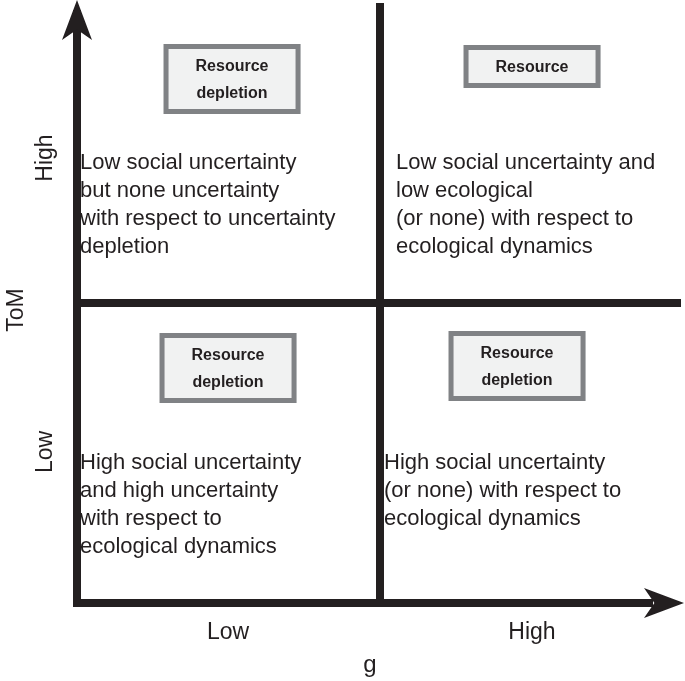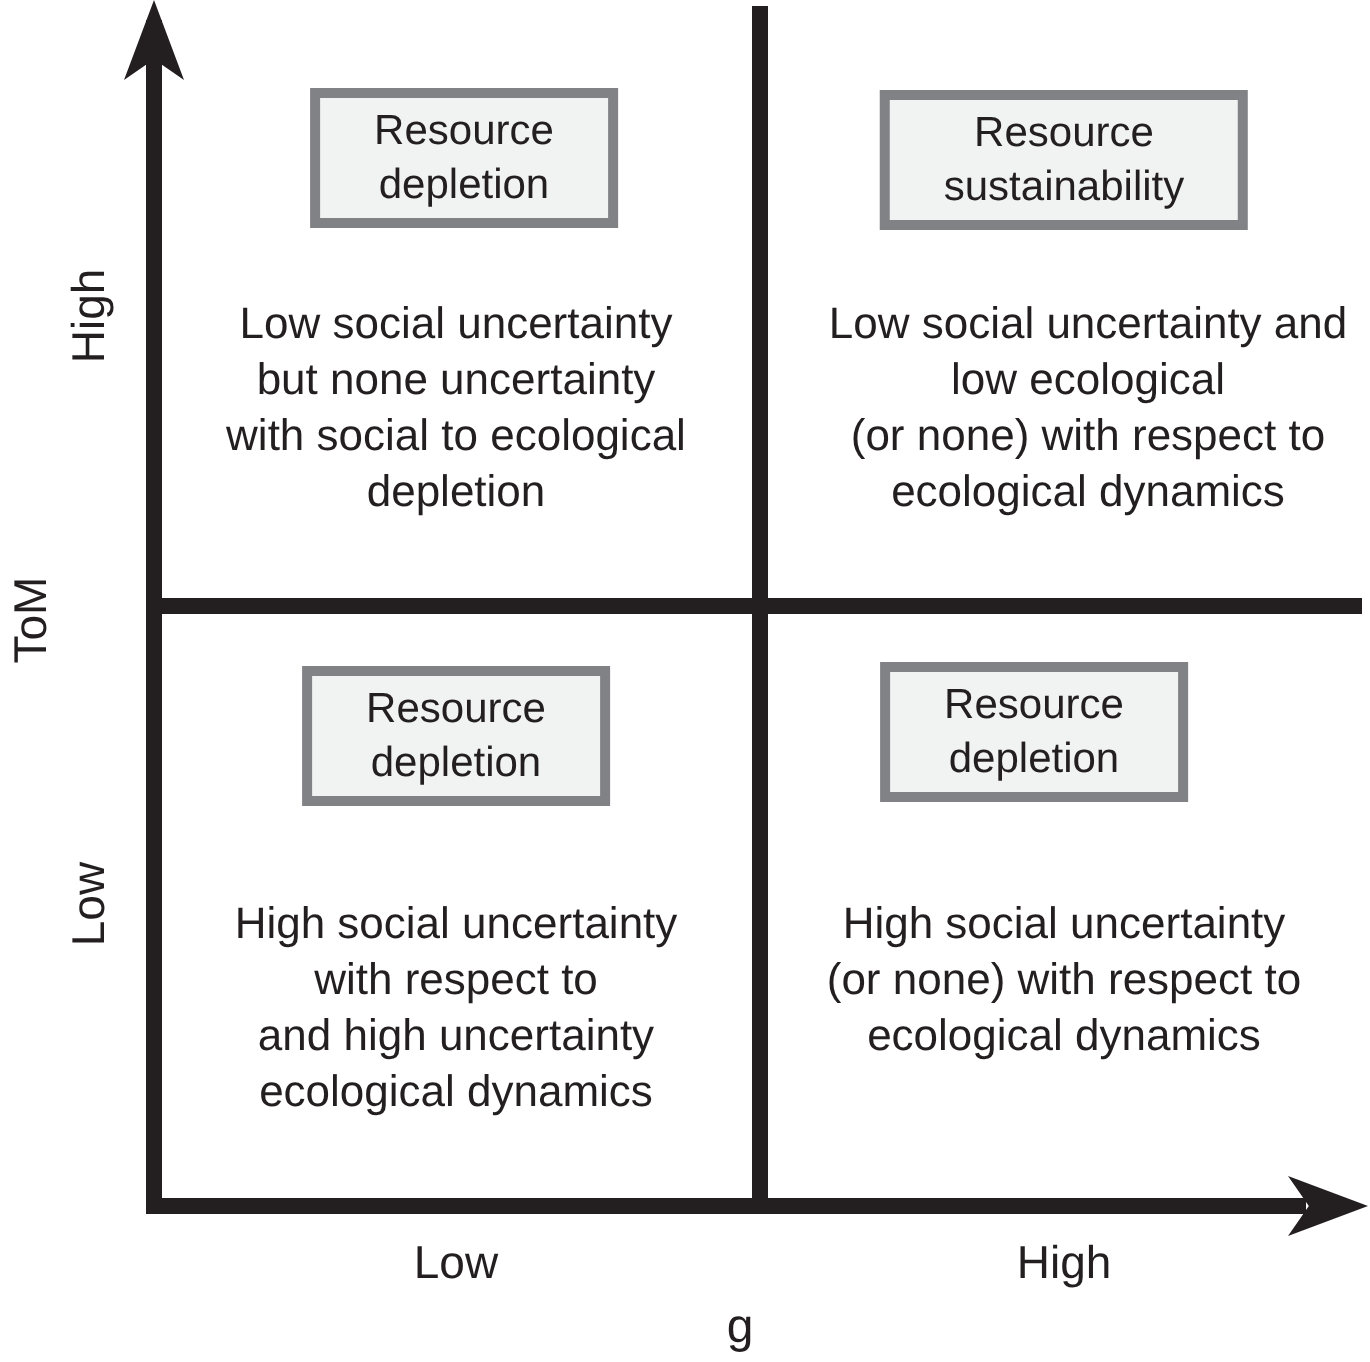--- a/index.html
+++ b/index.html
@@ -35,27 +35,28 @@
   .xlab{position:absolute;top:618px;width:296px;text-align:center;font-size:23px;}
   .xlab-low{left:80px;}
   .xlab-high{left:384px;}
   .xlab-title{position:absolute;left:340px;top:650px;width:60px;text-align:center;font-size:24px;}
   
   .q-box{
     position:absolute;transform:translateX(-50%);
     border:5px solid var(--box-border,#808285);
     background:var(--box-fill,#f1f2f2);
     padding:3px 27px;
-    text-align:center;font-size:21px;line-height:27px;
+    text-align:center;font-size:16px;line-height:27px;
     white-space:nowrap;
+    font-weight:bold;
   }
   .q-box span{display:block;}
   
   .q-text{
-    position:absolute;width:296px;text-align:center;
+    position:absolute;width:296px;text-align:left;
     font-size:22px;line-height:28px;
   }
   .q-text span{display:block;}
   .qt-tl{left:80px;top:148px;}
   .qt-tr{left:396px;top:148px;}
   .qt-bl{left:80px;top:448px;}
   .qt-br{left:384px;top:448px;}
   .qb-tl{left:232px;top:44px;}
   .qb-tr{left:532px;top:45px;}
   .qb-bl{left:228px;top:333px;}
@@ -81,43 +82,42 @@
   <div class="xlab xlab-high">High</div>
   <div class="xlab-title">g</div>
 
   <div class="q-box qb-tl">
     <span>Resource</span>
     <span>depletion</span>
   </div>
   <div class="q-text qt-tl">
     <span>Low social uncertainty</span>
     <span>but none uncertainty</span>
-    <span>with social to ecological</span>
+    <span>with respect to uncertainty</span>
     <span>depletion</span>
   </div>
 
   <div class="q-box qb-tr">
     <span>Resource</span>
-    <span>sustainability</span>
   </div>
   <div class="q-text qt-tr">
     <span>Low social uncertainty and</span>
     <span>low ecological</span>
     <span>(or none) with respect to</span>
     <span>ecological dynamics</span>
   </div>
 
   <div class="q-box qb-bl">
     <span>Resource</span>
     <span>depletion</span>
   </div>
   <div class="q-text qt-bl">
     <span>High social uncertainty</span>
+    <span>and high uncertainty</span>
     <span>with respect to</span>
-    <span>and high uncertainty</span>
     <span>ecological dynamics</span>
   </div>
 
   <div class="q-box qb-br">
     <span>Resource</span>
     <span>depletion</span>
   </div>
   <div class="q-text qt-br">
     <span>High social uncertainty</span>
     <span>(or none) with respect to</span>

